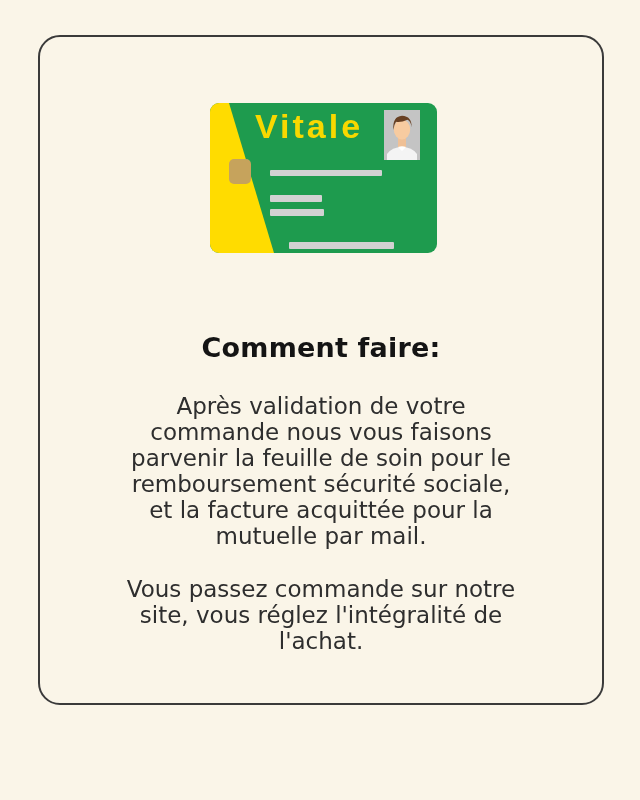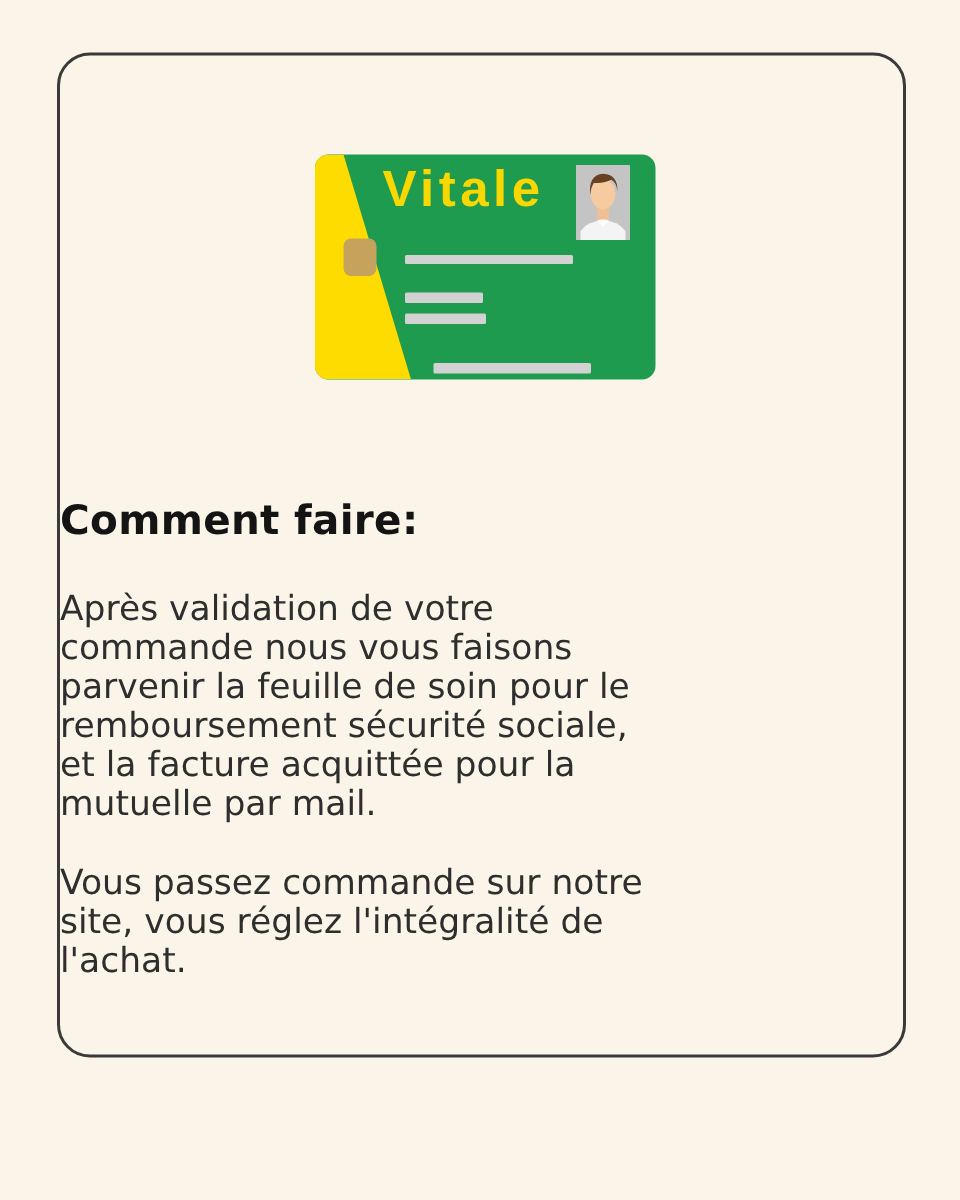--- a/index.html
+++ b/index.html
@@ -67,20 +67,21 @@
   .cline.l1 { left: 60px; top: 67px;  width: 112px; height: 6px; }
   .cline.l2 { left: 60px; top: 92px;  width: 52px;  height: 7px; }
   .cline.l3 { left: 60px; top: 106px; width: 54px;  height: 7px; }
   .cline.l4 { left: 79px; top: 139px; width: 105px; height: 7px; }
 
   
   .content {
     position: absolute;
     left: 40px; top: 330px;
     width: 562px;
+    text-align: center;
   }
   .content h2 {
     font-size: 27px;
     font-weight: 700;
     color: var(--heading_color, #141414);
     letter-spacing: 0.2px;
     margin-bottom: 30px;
   }
   .content p {
     font-size: 23px;

